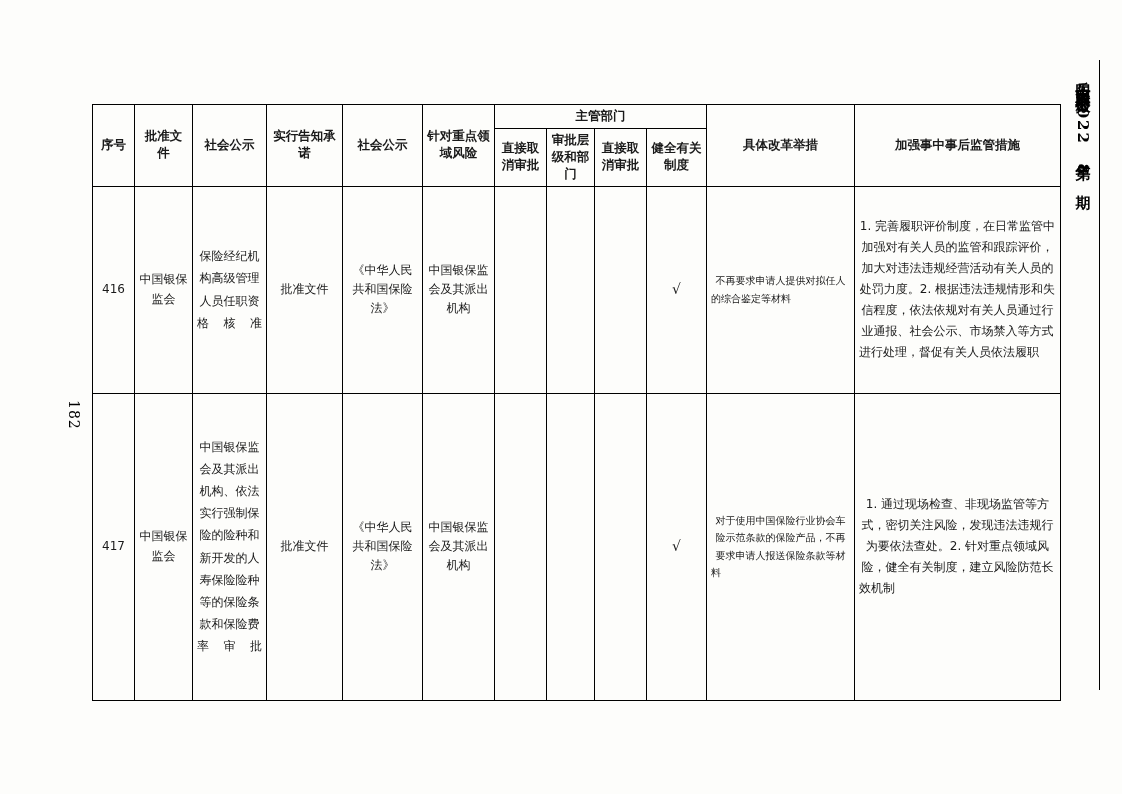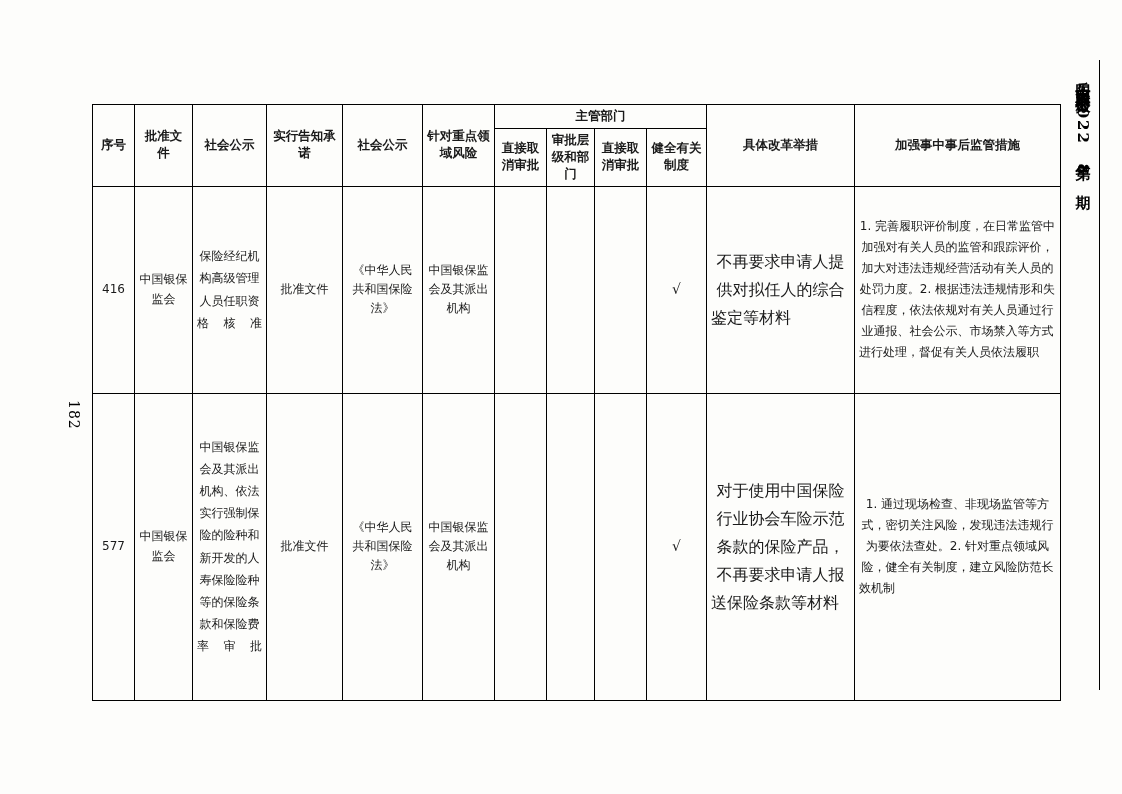--- a/index.html
+++ b/index.html
@@ -111,21 +111,21 @@
     text-justify: inter-ideograph;
     padding: 8px 9px;
     font-size: 12px;
     line-height: 1.75;
   }
   .cell-left-indent {
     text-align: justify;
     text-align-last: left;
     text-justify: inter-ideograph;
     padding: 8px 9px;
-    font-size: 16px;
+    font-size: 10px;
     line-height: 1.75;
   }
   .cell-spread {
     text-align: justify;
     text-align-last: justify;
     text-justify: inter-ideograph;
     padding: 8px 7px;
     font-size: 12px;
     line-height: 1.85;
   }
@@ -187,21 +187,21 @@
         <td class="cell-small">《中华人民共和国保险法》</td>
         <td class="cell-small">中国银保监会及其派出机构</td>
         <td></td>
         <td></td>
         <td></td>
         <td class="check">√</td>
         <td class="cell-left-indent">不再要求申请人提供对拟任人的综合鉴定等材料</td>
         <td class="cell-justify">1. 完善履职评价制度，在日常监管中加强对有关人员的监管和跟踪评价，加大对违法违规经营活动有关人员的处罚力度。2. 根据违法违规情形和失信程度，依法依规对有关人员通过行业通报、社会公示、市场禁入等方式进行处理，督促有关人员依法履职</td>
       </tr>
       <tr class="taller-row">
-        <td>577</td>
+        <td>417</td>
         <td class="cell-small">中国银保监会</td>
         <td class="cell-spread">中国银保监会及其派出机构、依法实行强制保险的险种和新开发的人寿保险险种等的保险条款和保险费率审批</td>
         <td class="cell-small">批准文件</td>
         <td class="cell-small">《中华人民共和国保险法》</td>
         <td class="cell-small">中国银保监会及其派出机构</td>
         <td></td>
         <td></td>
         <td></td>
         <td class="check">√</td>
         <td class="cell-left-indent">对于使用中国保险行业协会车险示范条款的保险产品，不再要求申请人报送保险条款等材料</td>

